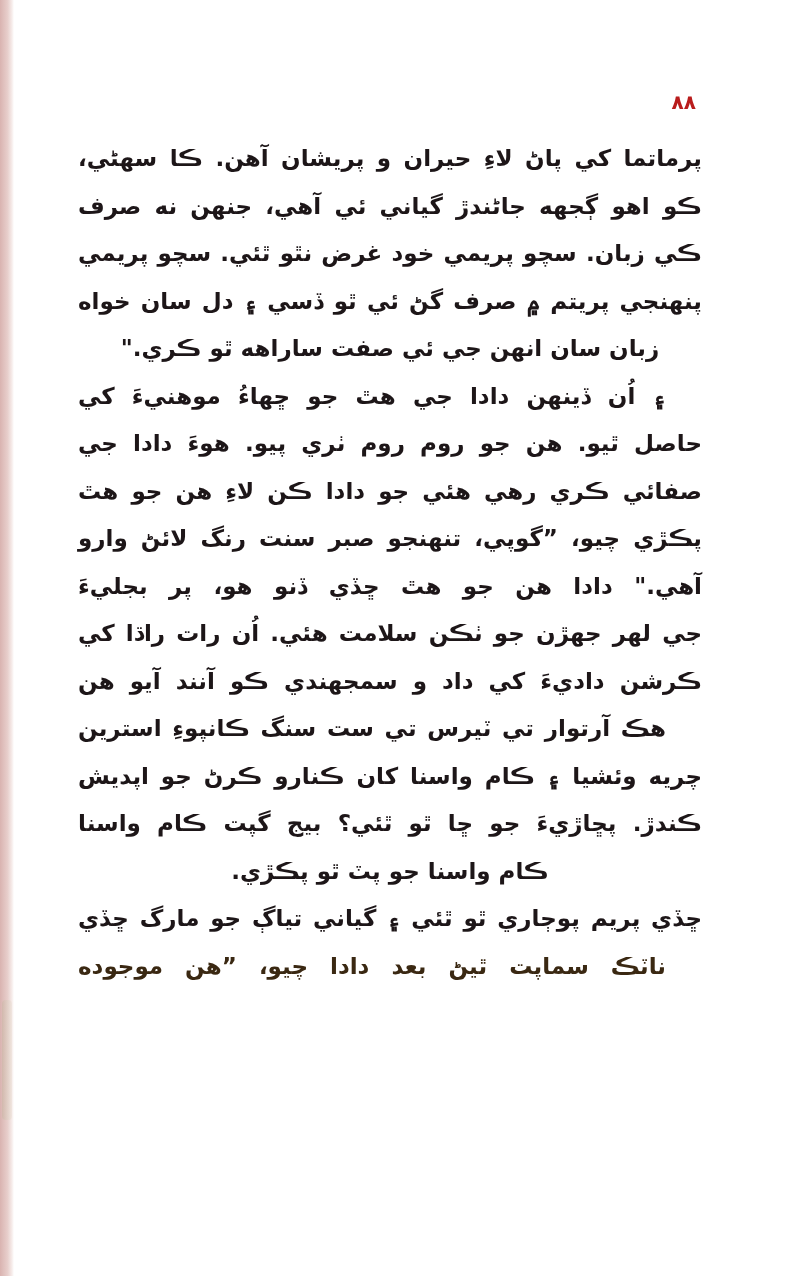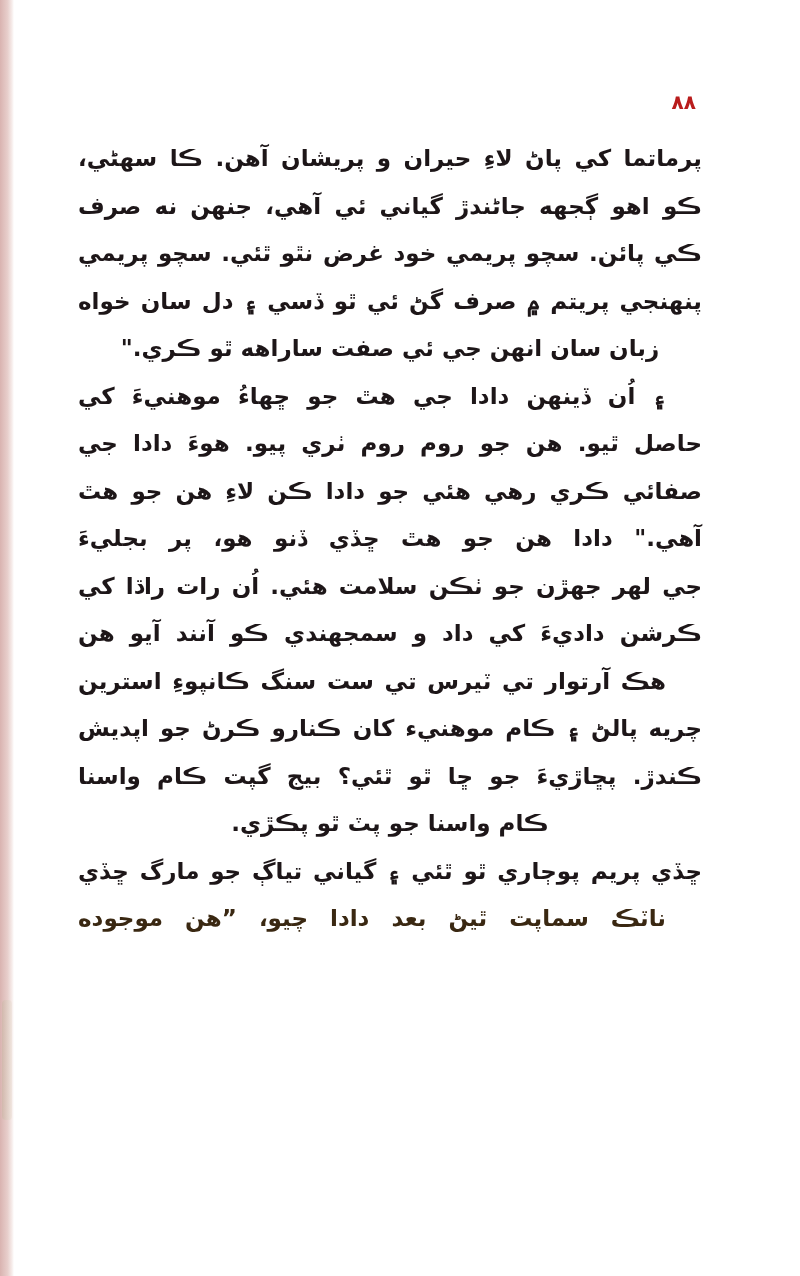--- a/index.html
+++ b/index.html
@@ -80,28 +80,29 @@
 <body>
 
 <div class="page-edge"></div>
 <div class="page-edge-lower"></div>
 
 <div class="page-number">٨٨</div>
 
 <div class="text-block">
   <div class="line">پرماتما کي پاڻ لاءِ حيران و پريشان آهن. ڪا سهڻي،</div>
   <div class="line">ڪو اهو ڳجهه جاڻندڙ گياني ئي آهي، جنهن نه صرف</div>
-  <div class="line">ڪي پائن. سچو پريمي خود غرض نٿو ٿئي. سچو پريمي</div>
+  <div class="line">ڪي زبان. سچو پريمي خود غرض نٿو ٿئي. سچو پريمي</div>
   <div class="line">پنهنجي پريتم ۾ صرف گڻ ئي ٿو ڏسي ۽ دل سان خواه</div>
   <div class="line short center">زبان سان انهن جي ئي صفت ساراهه ٿو ڪري."</div>
   <div class="line indent">۽ اُن ڏينهن دادا جي هٿ جو ڇهاءُ موهنيءَ کي</div>
   <div class="line">حاصل ٿيو. هن جو روم روم ٺري پيو. هوءَ دادا جي</div>
   <div class="line">صفائي ڪري رهي هئي جو دادا ڪن لاءِ هن جو هٿ</div>
+  <div class="line">پڪڙي چيو، ”گوپي، تنهنجو صبر سنت رنگ لائڻ وارو</div>
   <div class="line">آهي." دادا هن جو هٿ ڇڏي ڏنو هو، پر بجليءَ</div>
   <div class="line">جي لهر جهڙن جو ٺڪن سلامت هئي. اُن رات راڌا کي</div>
   <div class="line">ڪرشن دادي‌ءَ کي داد و سمجهندي ڪو آنند آيو هن</div>
   <div class="line indent">هڪ آرتوار تي ٽيرس تي ست سنگ ڪانپوءِ استرين</div>
-  <div class="line">چريه پالڻ ۽ ڪام موهنيء کان ڪنارو ڪرڻ جو اپديش</div>
+  <div class="line">چريه وئشيا ۽ ڪام واسنا کان ڪنارو ڪرڻ جو اپديش</div>
   <div class="line">ڪندڙ. پڇاڙيءَ جو ڇا ٿو ٿئي؟ بيج گپت ڪام واسنا</div>
   <div class="line short center">ڪام واسنا جو پٽ ٿو پڪڙي.</div>
   <div class="line">ڇڏي پريم پوڄاري ٿو ٿئي ۽ گياني تياڳ جو مارگ ڇڏي</div>
   <div class="line indent last">ناٽڪ سماپت ٿيڻ بعد دادا چيو، ”هن موجوده</div>
 </div>
 
 </body></html>

